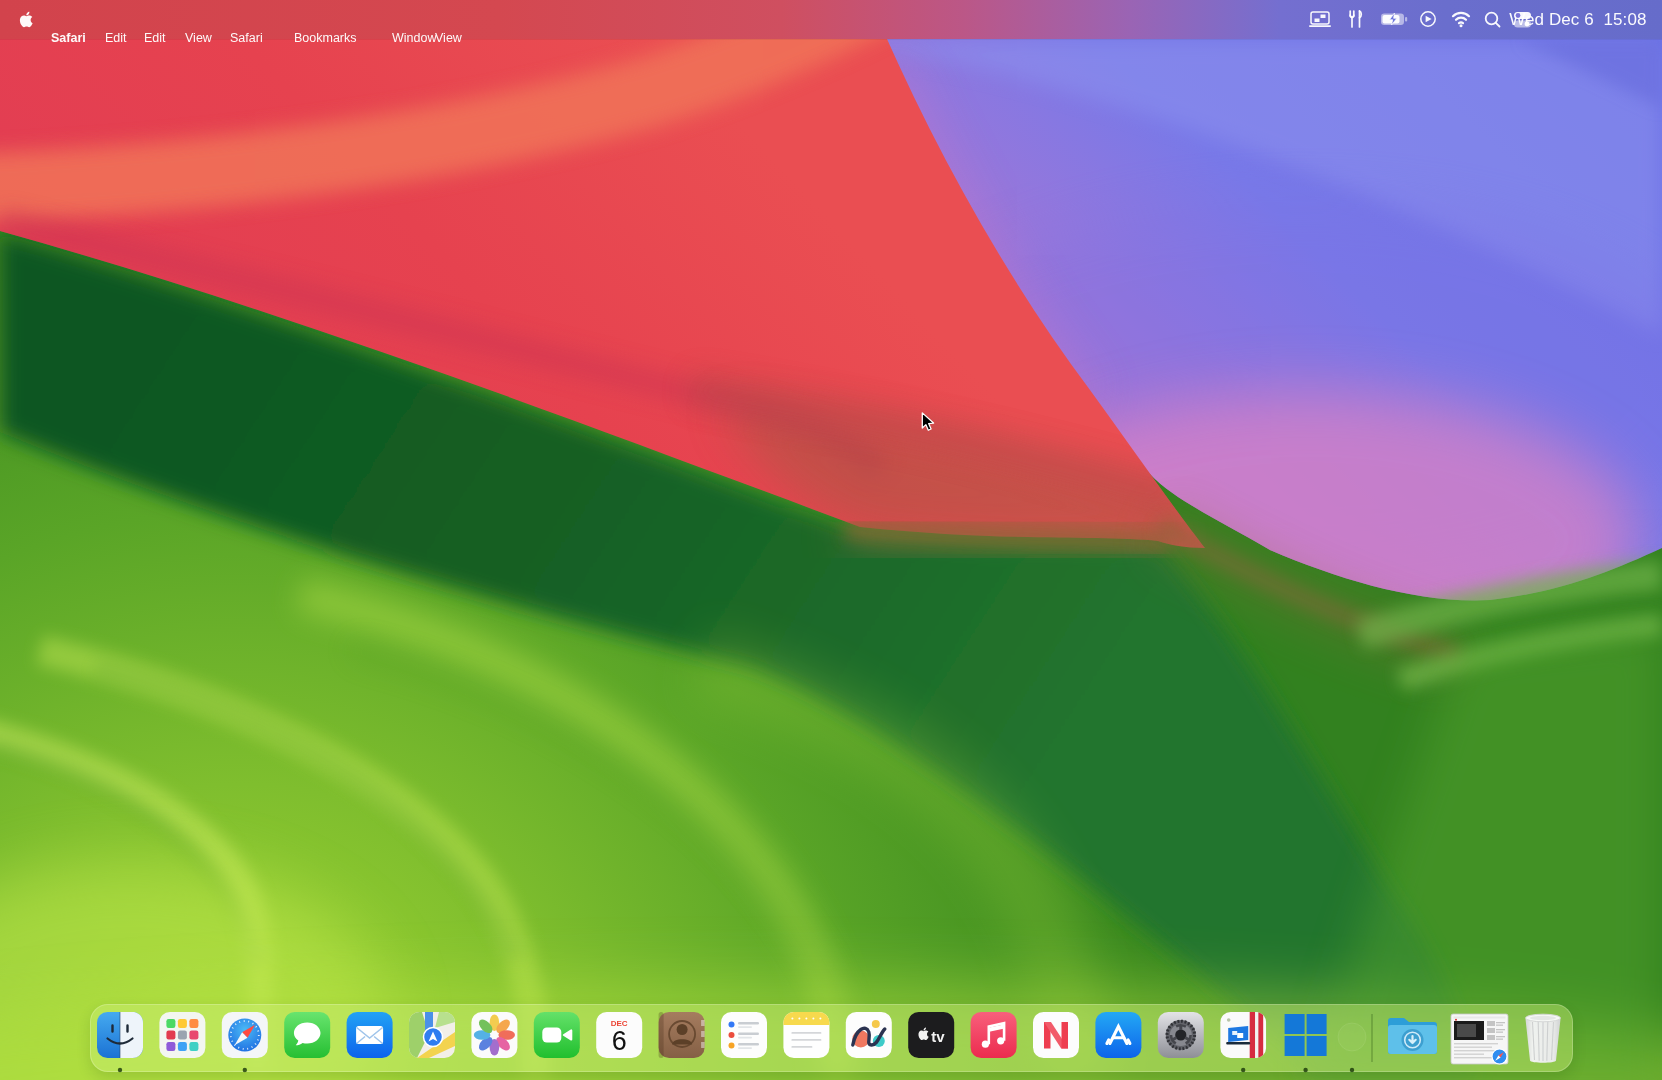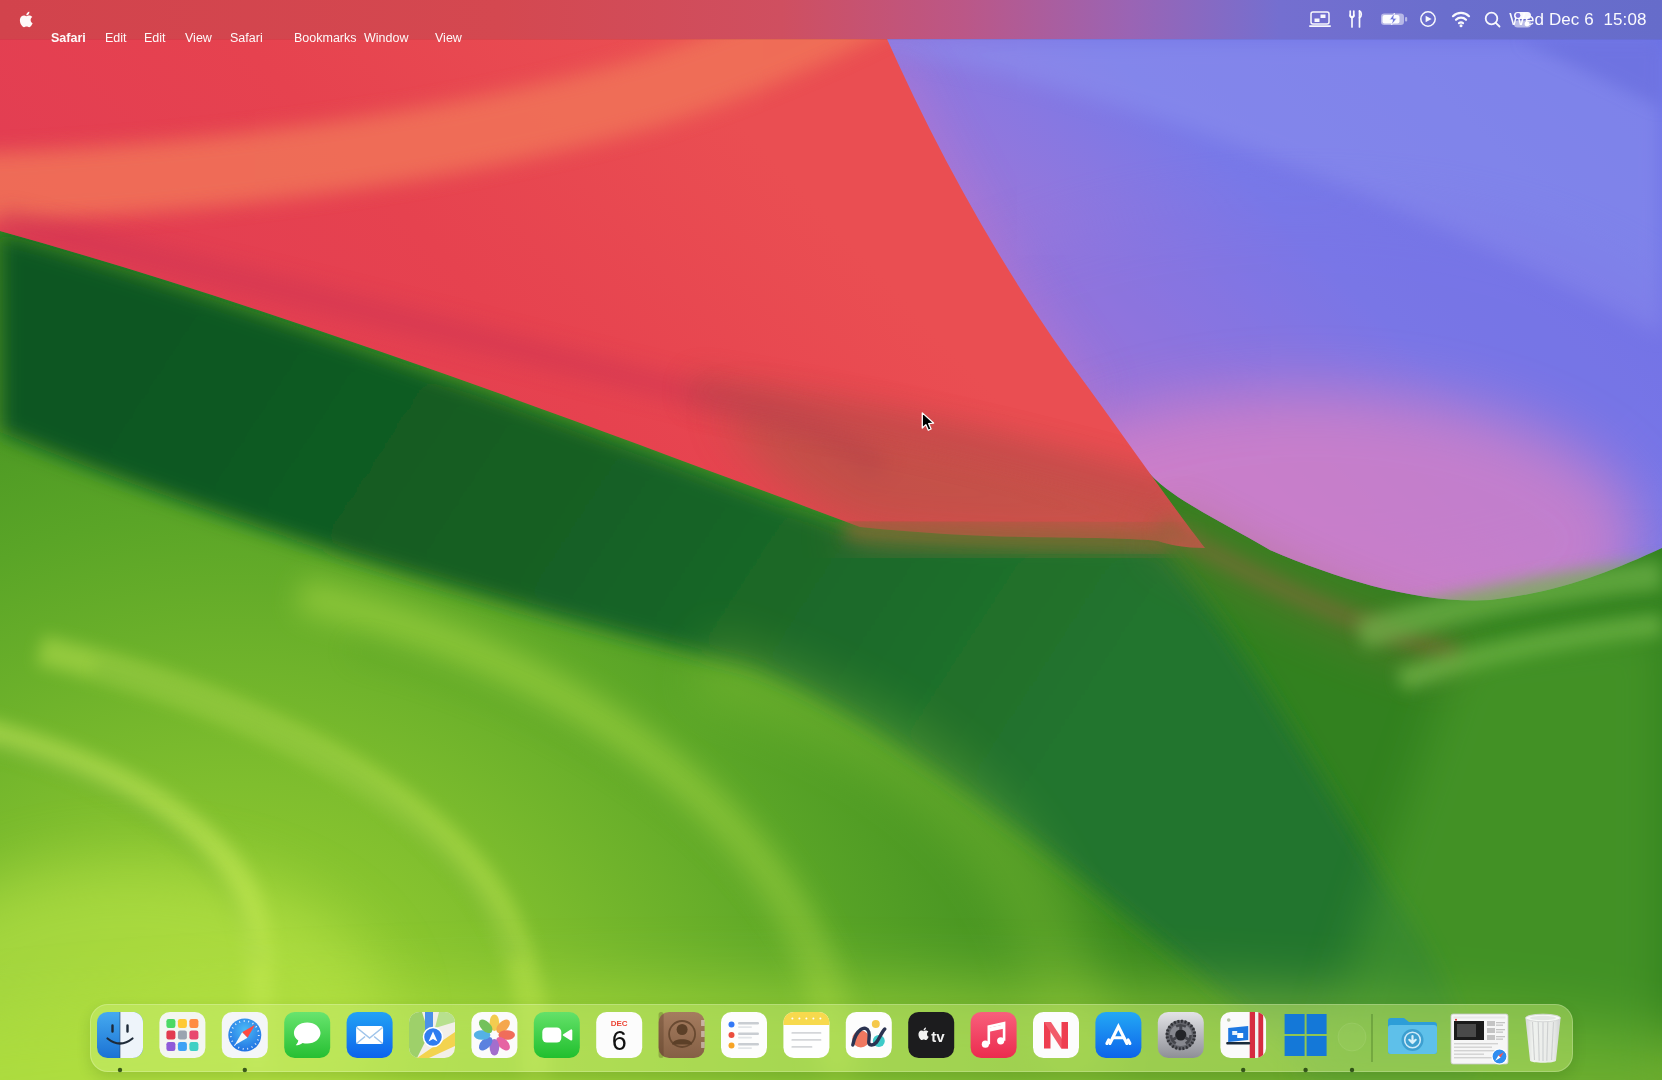--- a/index.html
+++ b/index.html
@@ -113,21 +113,21 @@
 <div id="menubar"></div>
 <svg style="position:absolute;left:19px;top:11px" width="14" height="17" viewBox="0 0 14 17">
 <path fill="rgba(255,255,255,0.97)" d="M11.6,9.05c0-2 1.63-2.96 1.7-3.01 -0.93-1.36-2.37-1.55-2.88-1.57 -1.22-0.13-2.39 0.72-3.01 0.72 -0.62 0-1.58-0.7-2.6-0.68C3.47,4.53 2.25,5.28 1.58,6.43c-1.38,2.39-0.35,5.92 0.99,7.86 0.66,0.95 1.44,2.01 2.46,1.97 0.99-0.04 1.36-0.64 2.55-0.64 1.19,0 1.53,0.64 2.57,0.62 1.06-0.02 1.74-0.96 2.39-1.92 0.75-1.09 1.06-2.15 1.08-2.21 -0.02-0.01-2.07-0.79-2.02-3.06zM9.62,3.18c0.54-0.66 0.91-1.57 0.81-2.48 -0.78,0.03-1.73,0.52-2.29,1.18 -0.5,0.58-0.95,1.51-0.83,2.4 0.87,0.07 1.76-0.44 2.31-1.1z"></path>
 </svg>
 <div class="mi mb" style="left:51px">Safari</div>
 <div class="mi" style="left:105px">Edit</div>
 <div class="mi" style="left:144px">Edit</div>
 <div class="mi" style="left:185px">View</div>
 <div class="mi" style="left:230px">Safari</div>
 <div class="mi" style="left:294px">Bookmarks</div>
-<div class="mi" style="left:364px">Window</div>
+<div class="mi" style="left:392px">Window</div>
 <div class="mi" style="left:435px">View</div>
 <div id="clock">Wed Dec 6&nbsp;&nbsp;15:08</div>
 
 <div id="dock"></div>
 
 <svg id="ui" width="1662" height="1080" viewBox="0 0 1662 1080">
 <defs>
 <linearGradient id="finderBlue" x1="0" y1="0" x2="0" y2="1">
  <stop offset="0" stop-color="#45aaf0"></stop>
           <stop offset="1" stop-color="#1b72d4"></stop>

